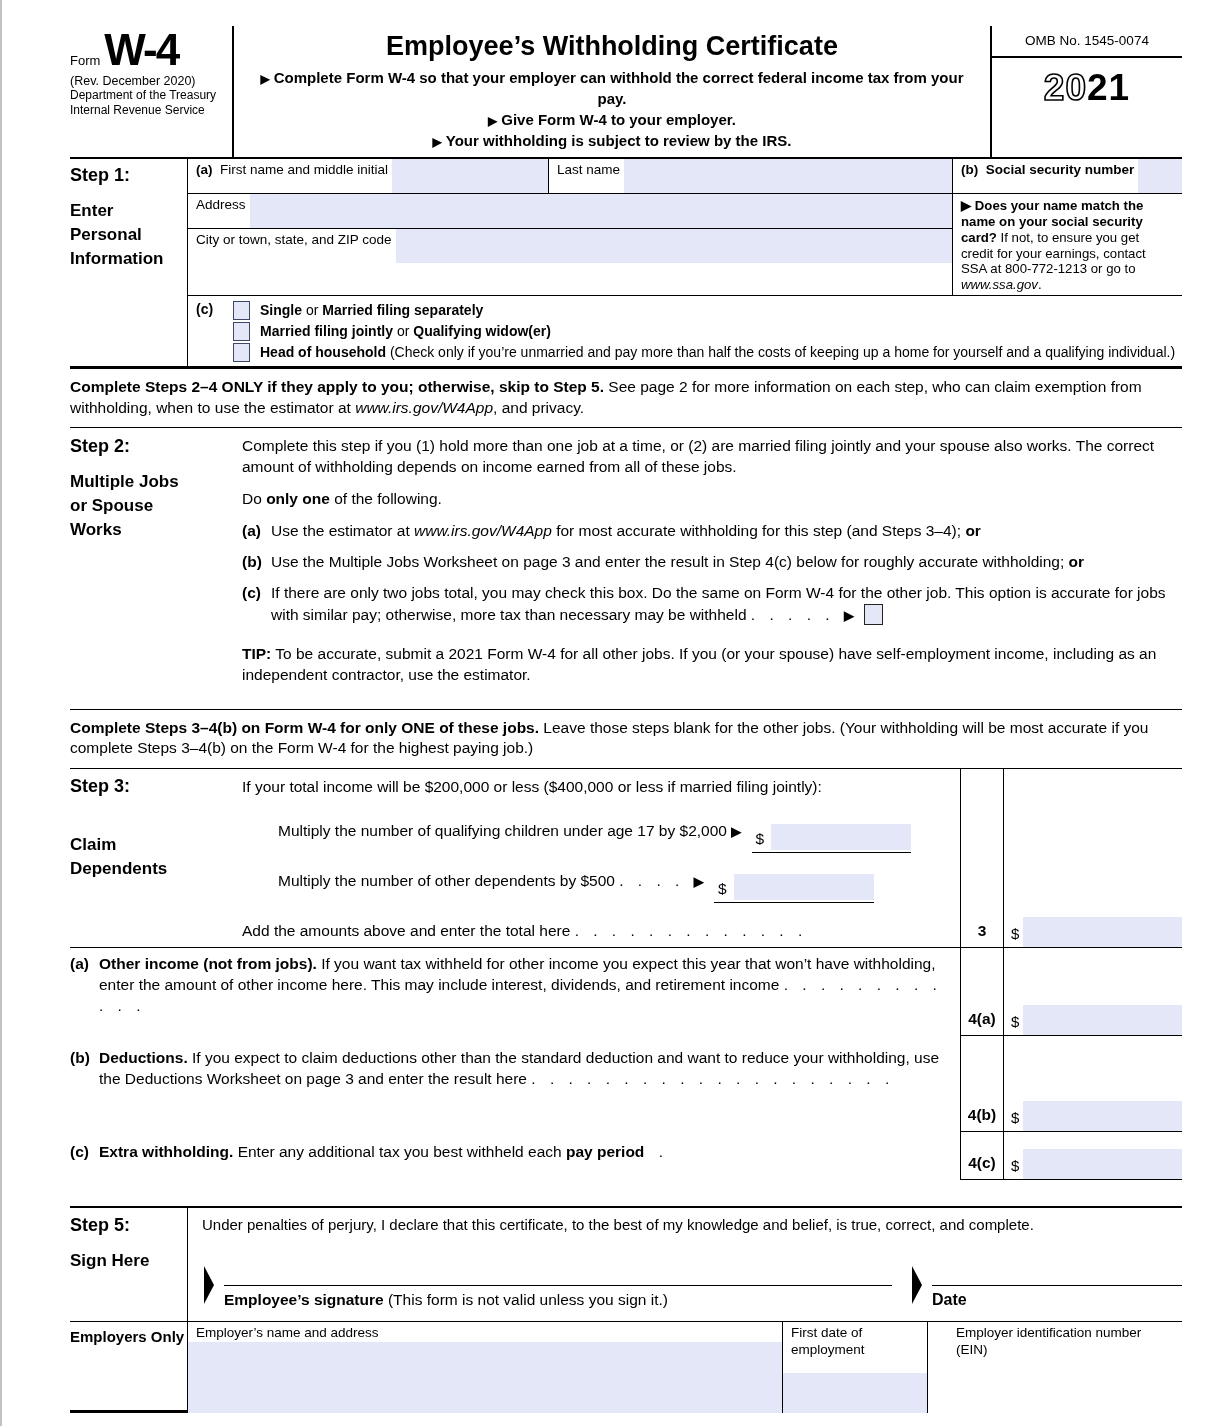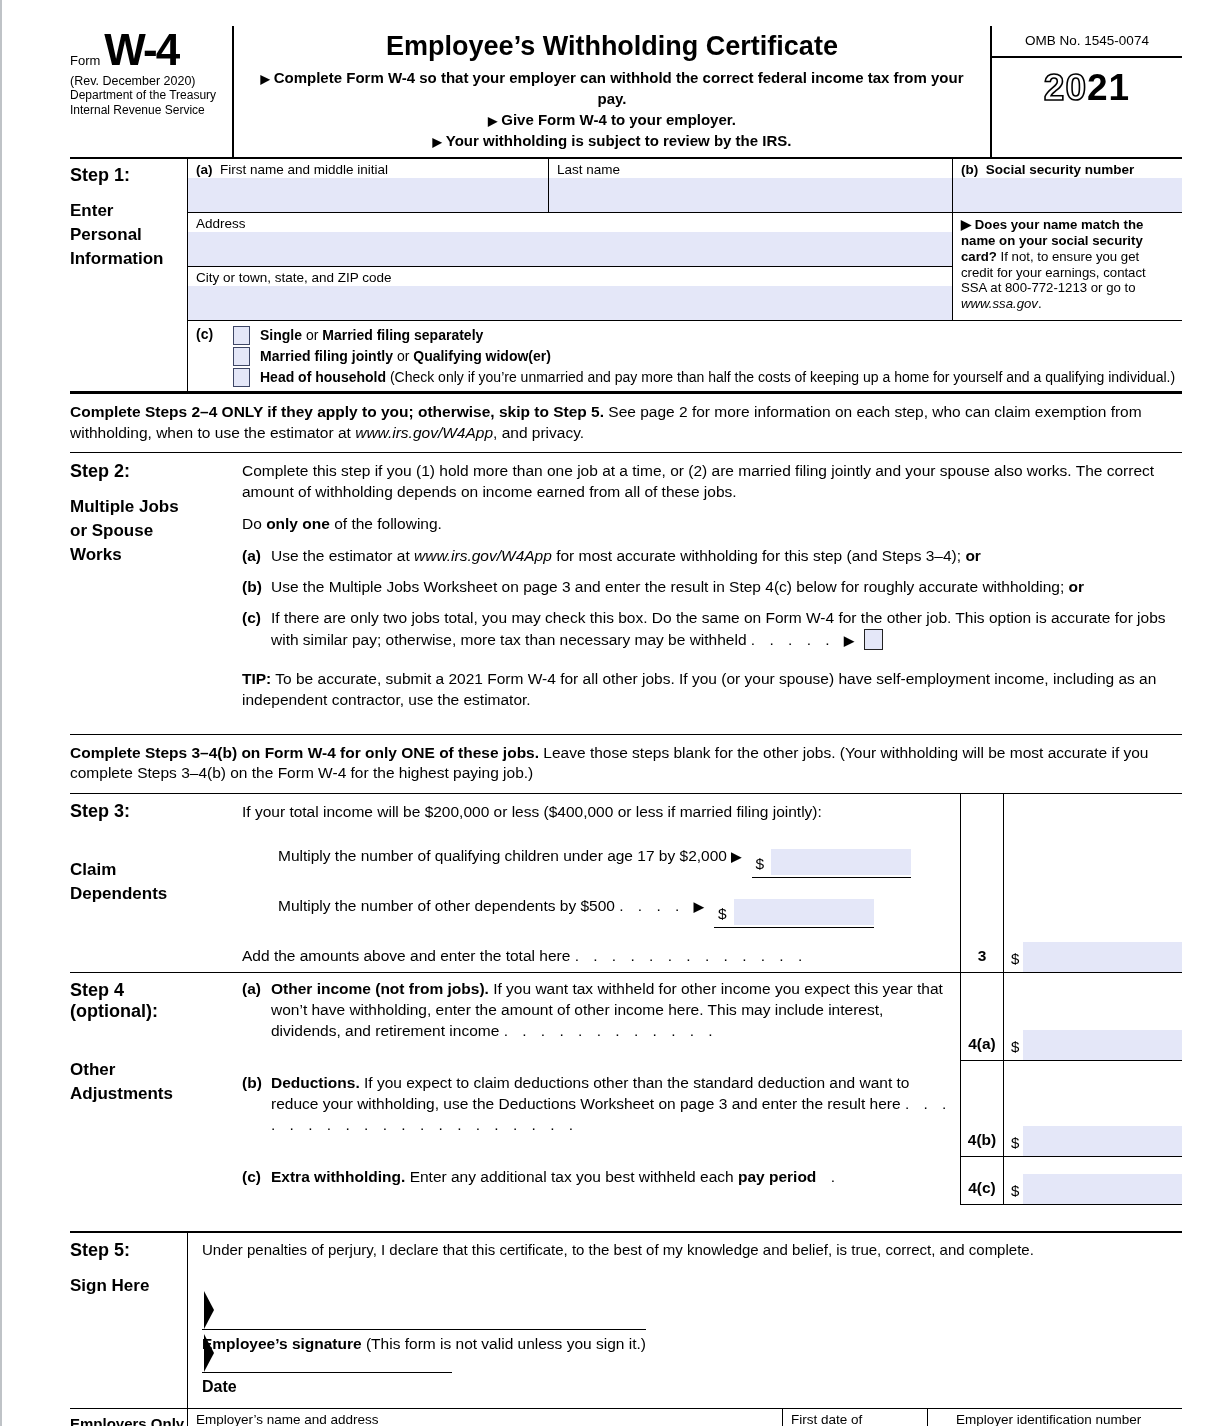--- a/index.html
+++ b/index.html
@@ -29,21 +29,21 @@
   .year { font-size:37px; font-weight:bold; padding-top:9px; letter-spacing:1px; }
   .yr-outline { color:#fff; -webkit-text-stroke:1.6px #000; text-shadow:0 0 1px #000; }
 
   
   .step1 { display:flex; border-bottom:3px solid #000; }
   .s1-label { width:117px; padding-top:6px; }
   .step-title { font-size:18px; font-weight:bold; }
   .step-name { font-size:17px; font-weight:bold; margin-top:13px; line-height:1.4; }
   .s1-main { flex:1; border-left:1.8px solid #000; }
   .cellrow { display:flex; border-bottom:1.8px solid #000; }
-  .cell { display:flex; flex-direction:column; }
+  .cell { display:flex; flex-direction:row; }
   .cell-label { font-size:13.5px; padding:3px 4px 2px 8px; height:19px; white-space:nowrap; }
   .marker { font-weight:bold; }
   .bluefield { background:#e4e7f8; height:34px; width:100%; }
   .cell-first { width:360px; }
   .cell-last  { flex:1; border-left:1.8px solid #000; }
   .cell-ssn   { width:230px; border-left:1.8px solid #000; }
   .lower { display:flex; border-bottom:1.8px solid #000; }
   .lower-left { flex:1; }
   .row-b { border-bottom:1.8px solid #000; }
   .note-cell { width:230px; border-left:1.8px solid #000; padding:4px 8px 2px 8px;
@@ -95,21 +95,21 @@
   .s4-a { min-height:88px; padding-top:6px; }
   .s4-b { min-height:96px; padding-top:12px; }
   .s4-c { min-height:48px; padding-top:10px; }
   .s4-spacer { height:26px; }
 
   
   .step5 { display:flex; border-top:2.5px solid #000; }
   .s5-label { width:117px; padding-top:7px; }
   .s5-main { flex:1; border-left:1.8px solid #000; padding:8px 0 0 14px; }
   .declaration { font-size:15px; margin-bottom:52px; }
-  .sig-row { display:flex; align-items:flex-start; padding-bottom:12px;flex-direction:column; }
+  .sig-row { display:flex; align-items:flex-start; padding-bottom:12px; }
   .big-arrow { width:0; height:0; border-left:10px solid #000;
                border-top:19px solid transparent; border-bottom:19px solid transparent;
                margin:-19px 10px 0 2px; flex:0 0 10px; }
   .sig-block { flex:1; margin-right:18px; border-top:1.5px solid #000; padding-top:5px; font-size:15.5px; }
   .date-block { width:250px; border-top:1.5px solid #000; padding-top:5px; font-size:16px; font-weight:bold; }
 
   
   .employers { display:flex; border-top:1.8px solid #000; height:92px; }
   .emp-label { width:117px; font-size:15px; font-weight:bold; line-height:1.35;
                padding-top:5px; border-bottom:3px solid #000; }
@@ -271,24 +271,20 @@
         <div class="cc s3-total"><span>Add the amounts above and enter the total here   </span><span class="dots">.  .  .  .  .  .  .  .  .  .  .  .  .</span></div>
         <div class="nc">3</div>
         <div class="ac">
             <span class="dollar">$</span>
             <span class="amt-field"></span>
           </div>
       </div>
     </div>
 
     <div class="steptable">
-      <div class="st-label">
-        <div class="step-title"><span>Step 4</span><br><span>(optional):</span></div>
-        <div class="step-name">Other Adjustments</div>
-      </div>
       <div class="st-grid">
         <div class="cc s4-a">
           <div class="item">
               <div class="item-marker">(a)</div>
           <div class="item-body"><b>Other income (not from jobs).</b><span> If you want tax withheld for other income you expect this year that won’t have withholding, enter the amount of other income here. This may include interest, dividends, and retirement income  </span><span class="dots">.  .  .  .  .  .  .  .  .  .  .  .</span></div>
             </div>
         </div>
         <div class="nc bb">4(a)</div>
         <div class="ac bb">
             <span class="dollar">$</span>

